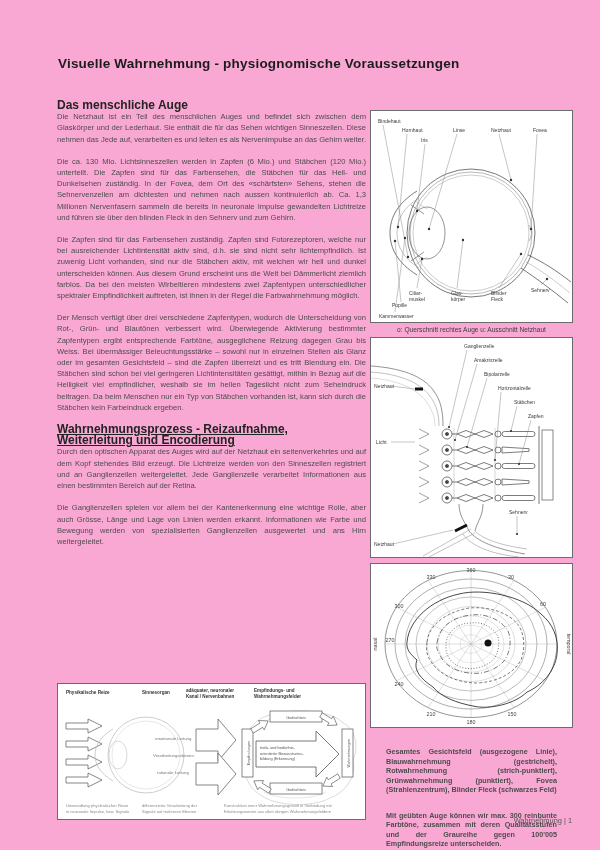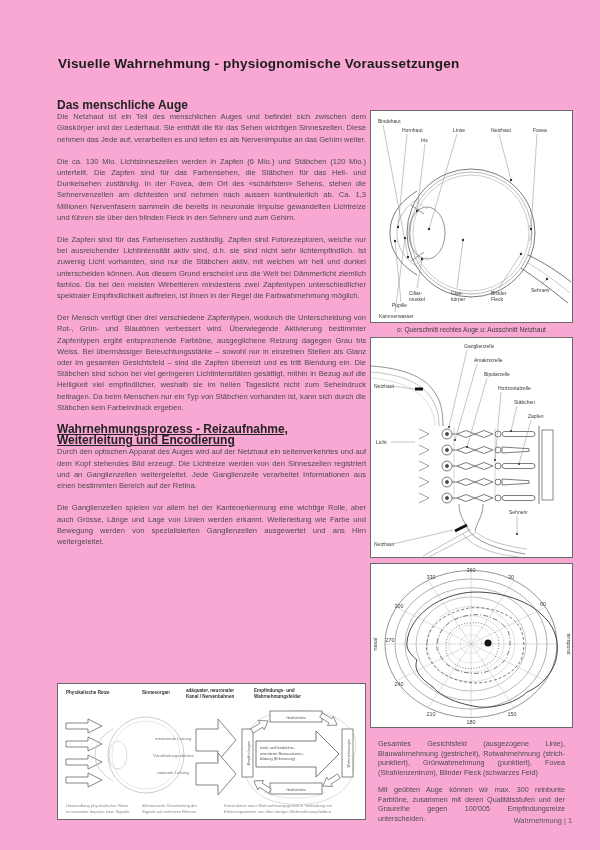--- a/index.html
+++ b/index.html
@@ -14,21 +14,21 @@
              margin:0 0 11px 0;}
   .figbox{position:absolute;border:1px solid #6b6b6b;box-sizing:border-box;background:#fff;}
   .box1{left:370px;top:110px;width:203px;height:213px;}
   .cap1{position:absolute;left:370px;top:325.5px;width:203px;text-align:center;
         font-size:6.6px;color:#3c3c3c;}
   .box2{left:370px;top:337px;width:203px;height:221px;}
   .box3{left:370px;top:563px;width:203px;height:165px;}
   .flowbox{left:57px;top:683px;width:309px;height:137px;}
   .legend{position:absolute;left:370px;top:731px;width:203px;font-size:7.2px;
           line-height:9.5px;color:#4c4c4c;text-align:justify;}
-  .legend div{margin:8px;}
+  .legend div{margin:16px;font-weight:bold;}
   .pagenum{position:absolute;left:370px;top:816px;width:202px;text-align:right;
            font-size:7.4px;color:#555;}
   svg{display:block;width:100%;height:100%;}
   svg text{font-family:"Liberation Sans",sans-serif;fill:#3a3a3a;}
   .lbl{font-size:5px;}
   .ang{font-size:5.4px;fill:#444;}
   .fc-h{font-size:4.6px;font-weight:bold;fill:#333;}
   .fc-s{font-size:4.3px;fill:#777;}
   .fc-c{font-size:4.1px;fill:#8a8a8a;}
   .fc-a{font-size:3.9px;fill:#555;}
@@ -42,21 +42,21 @@
   <div class="title">Visuelle Wahrnehmung - physiognomische Voraussetzungen</div>
 
   <div class="leftcol">
     <h3 class="sec-h">Das menschliche Auge</h3>
     <p>Die Netzhaut ist ein Teil des menschlichen Auges und befindet sich zwischen dem Glaskörper und der Lederhaut. Sie enthält die für das Sehen wichtigen Sinneszellen. Diese nehmen das Jede auf, verarbeiten es und leiten es als Nervenimpulse an das Gehirn weiter.</p>
     <p>Die ca. 130 Mio. Lichtsinneszellen werden in Zapfen (6 Mio.) und Stäbchen (120 Mio.) unterteilt. Die Zapfen sind für das Farbensehen, die Stäbchen für das Hell- und Dunkelsehen zuständig. In der Fovea, dem Ort des «schärfsten» Sehens, stehen die Sehnervenzellen am dichtesten und nehmen nach aussen kontinuierlich ab. Ca. 1,3 Millionen Nervenfasern sammeln die bereits in neuronale Impulse gewandelten Lichtreize und führen sie über den blinden Fleck in den Sehnerv und zum Gehirn.</p>
     <p>Die Zapfen sind für das Farbensehen zuständig. Zapfen sind Fotorezeptoren, welche nur bei ausreichender Lichtintensität aktiv sind, d.h. sie sind nicht sehr lichtempfindlich. Ist zuwenig Licht vorhanden, sind nur die Stäbchen aktiv, mit welchen wir hell und dunkel unterscheiden können. Aus diesem Grund erscheint uns die Welt bei Dämmerlicht ziemlich farblos. Da bei den meisten Wirbeltieren mindestens zwei Zapfentypen unterschiedlicher spektraler Empfindlichkeit auftreten, ist ihnen in der Regel die Farbwahrnehmung möglich.</p>
     <p>Der Mensch verfügt über drei verschiedene Zapfentypen, wodurch die Unterscheidung von Rot-, Grün- und Blautönen verbessert wird. Überwiegende Aktivierung bestimmter Zapfentypen ergibt entsprechende Farbtöne, ausgeglichene Reizung dagegen Grau bis Weiss. Bei übermässiger Beleuchtungsstärke – sowohl nur in einzelnen Stellen als Glanz oder im gesamten Gesichtsfeld – sind die Zapfen überreizt und es tritt Blendung ein. Die Stäbchen sind schon bei viel geringeren Lichtintensitäten gesättigt, mithin in Bezug auf die Helligkeit viel empfindlicher, weshalb sie im hellen Tageslicht nicht zum Seheindruck beitragen. Da beim Menschen nur ein Typ von Stäbchen vorhanden ist, kann sich durch die Stäbchen kein Farbeindruck ergeben.</p>
     <h3 class="sec-h u">Wahrnehmungsprozess - Reizaufnahme, Weiterleitung und Encodierung</h3>
     <p>Durch den optischen Apparat des Auges wird auf der Netzhaut ein seitenverkehrtes und auf dem Kopf stehendes Bild erzeugt. Die Lichtreize werden von den Sinneszellen registriert und an Ganglienzellen weitergeleitet. Jede Ganglienzelle verarbeitet Informationen aus einen bestimmten Bereich auf der Retina.</p>
-    <p>Die Ganglienzellen spielen vor allem bei der Kantenerkennung eine wichtige Rolle, aber auch Grösse, Länge und Lage von Linien werden erkannt. Weiterleitung wie Farbe und Bewegung werden von spezialisierten Ganglienzellen ausgewertet und ans Hirn weitergeleitet.</p>
+    <p>Die Ganglienzellen spielen vor allem bei der Kantenerkennung eine wichtige Rolle, aber auch Grösse, Länge und Lage von Linien werden erkannt. Informationen wie Farbe und Bewegung werden von spezialisierten Ganglienzellen ausgewertet und ans Hirn weitergeleitet.</p>
   </div>
 
   <div class="figbox box1">
     <svg viewBox="0 0 201 211" preserveAspectRatio="none">
       <g fill="none">
         <circle cx="100" cy="122" r="64" stroke="#555" stroke-width="0.8"></circle>
         <circle cx="100" cy="122" r="61" stroke="#888" stroke-width="0.6"></circle>
         <circle cx="100" cy="122" r="58" stroke="#aaa" stroke-width="0.6"></circle>
         <path d="M 46,80 C 27,92 19,106 19,122 C 19,138 27,152 46,164" stroke="#555" stroke-width="0.8"></path>
         <path d="M 48,87 C 33,96 26,108 26,122 C 26,136 33,148 48,157" stroke="#999" stroke-width="0.6"></path>

